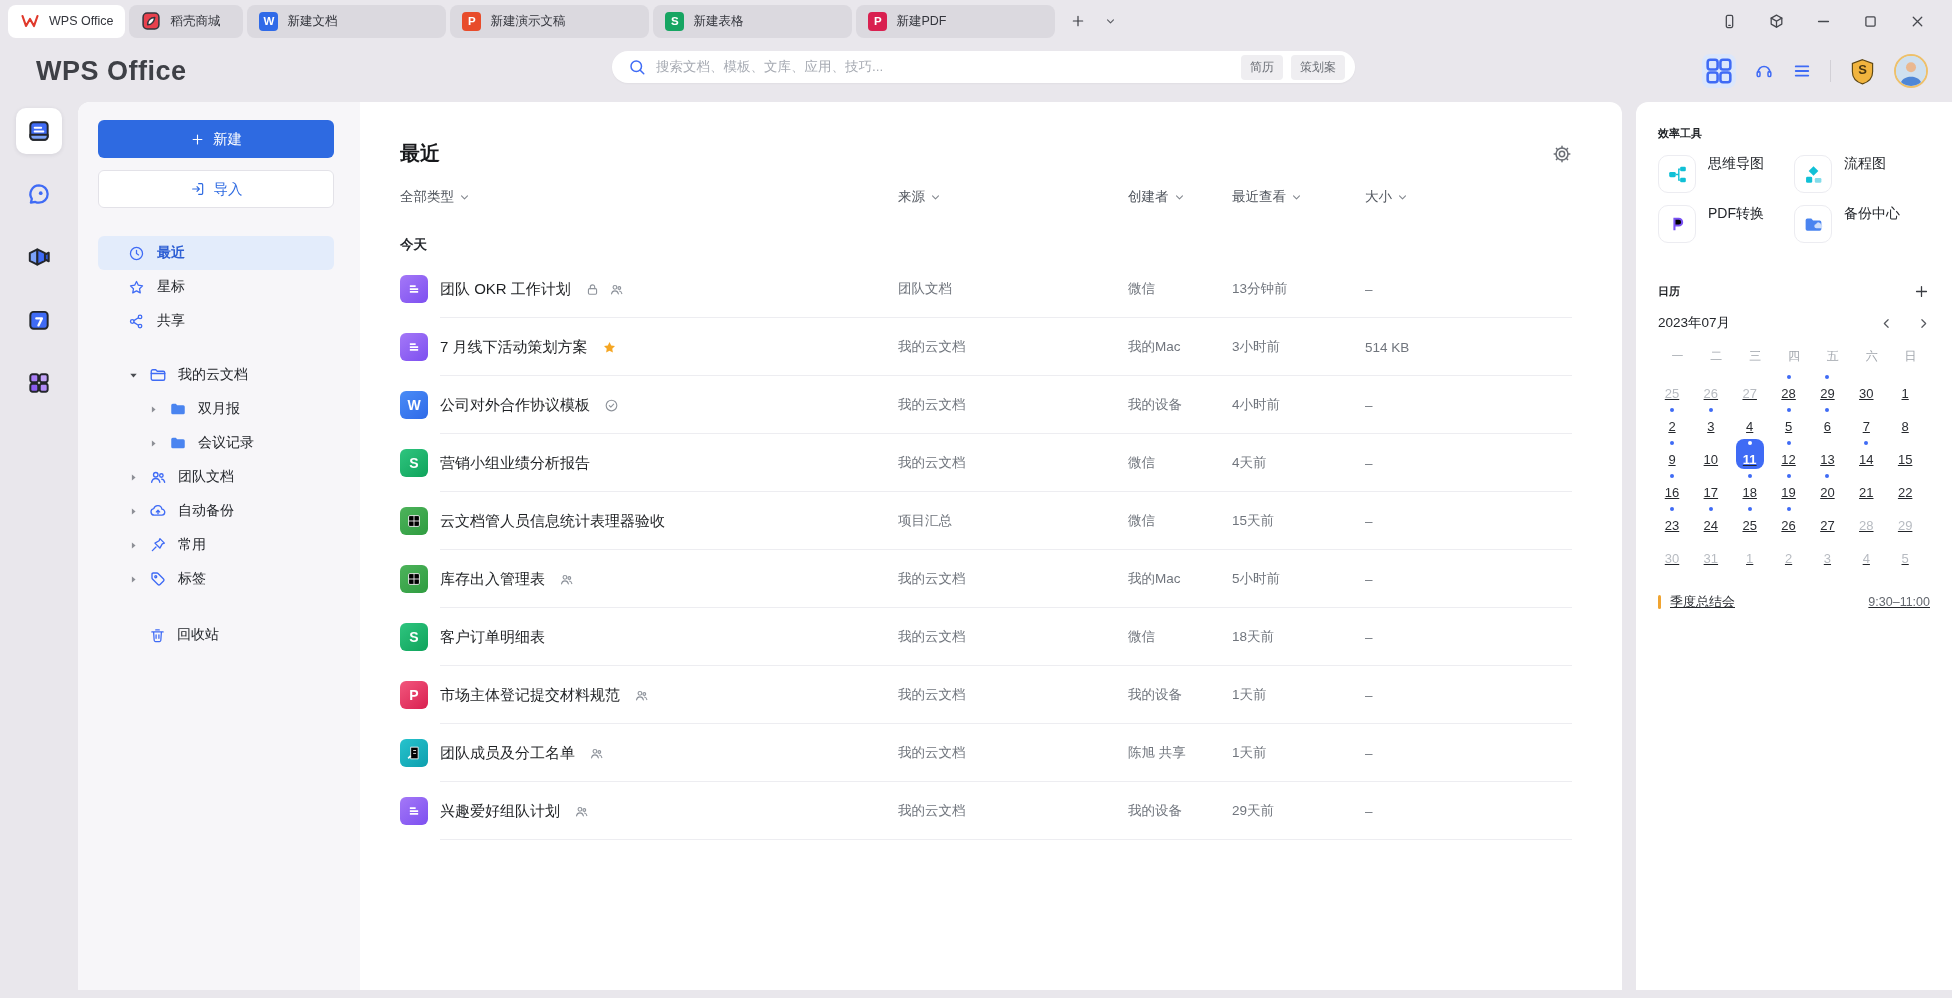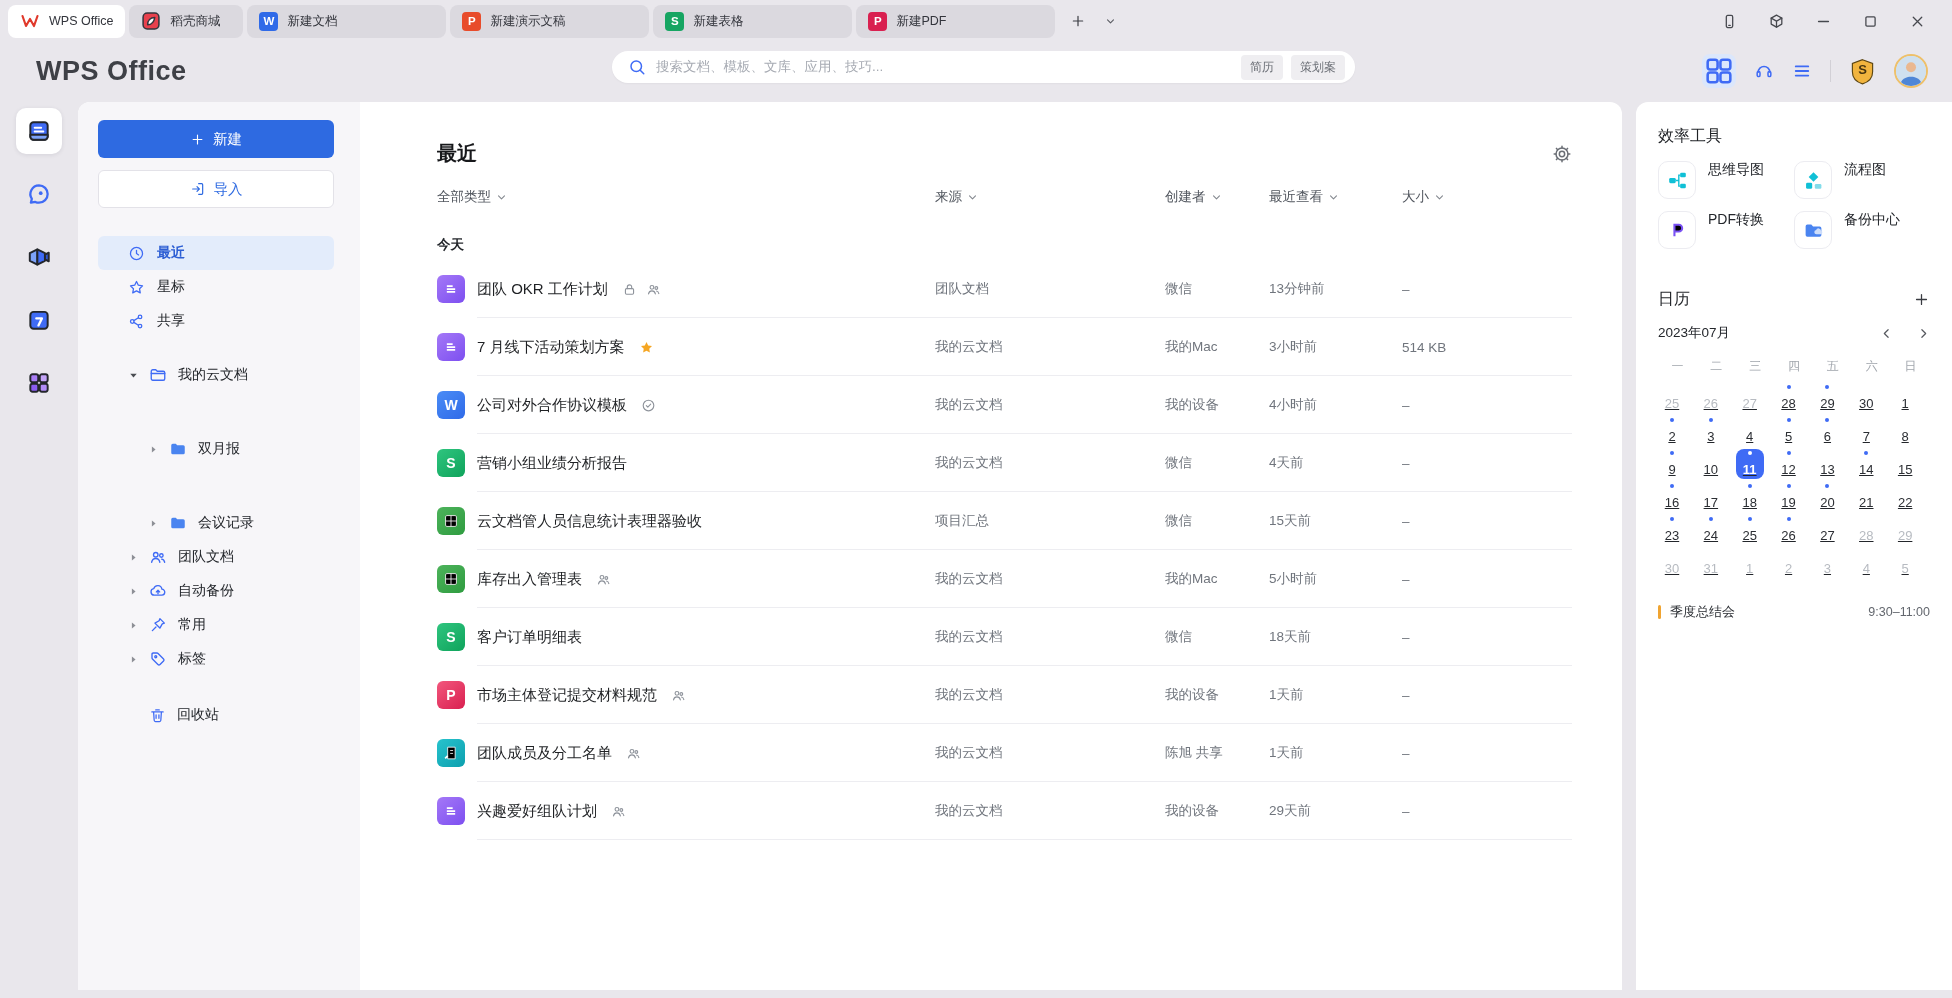--- a/index.html
+++ b/index.html
@@ -43,41 +43,41 @@
   .avatar { width:34px; height:34px; border-radius:50%; border:2px solid #eec06a; overflow:hidden; cursor:pointer; background:#d8e6f4; }
   .avatar svg { width:100%; height:100%; }
 
   
   .content { position:relative; height:898px; }
   .rail { position:absolute; left:0; top:0; width:78px; display:flex; flex-direction:column; align-items:center; padding-top:8px; }
   .rail-item { width:46px; height:46px; border-radius:10px; display:flex; align-items:center; justify-content:center; margin-bottom:17px; cursor:pointer; }
   .rail-item.active { background:#fff; box-shadow:0 1px 4px rgba(40,40,60,0.10); }
   .rail-item .ic { width:26px; height:26px; }
 
-  .card { position:absolute; top:2px; bottom:8px; background:#fff;gap:37px; }
+  .card { position:absolute; top:2px; bottom:8px; background:#fff; }
   .card-main { left:78px; width:1544px; border-radius:12px 12px 0 0; display:flex; overflow:hidden; }
   .card-right { left:1636px; right:0; border-radius:12px 0 0 0; padding:24px 22px 0 22px; }
 
   
   .sidebar { width:282px; flex:none; background:#f7f6f9; padding:18px 26px 0 20px; }
   .btn-new { width:100%; height:38px; border:none; border-radius:6px; background:#2e6ae1; color:#fff; font-size:14.5px; display:flex; align-items:center; justify-content:center; gap:8px; cursor:pointer; }
   .btn-new .ic { width:15px; height:15px; }
   .btn-import { width:100%; height:38px; margin-top:12px; border:1px solid #e3e2e8; border-radius:6px; background:#fff; color:#2e6ae1; font-size:14.5px; display:flex; align-items:center; justify-content:center; gap:8px; cursor:pointer; }
   .btn-import .ic { width:16px; height:16px; }
   .side-nav { margin-top:28px; }
   .side-item { height:34px; border-radius:6px; display:flex; align-items:center; padding-left:30px; gap:12px; font-size:14px; color:#23262b; cursor:pointer; }
   .side-item .ic { width:17px; height:17px; color:#3f6bf5; flex:none; }
   .side-item.active { background:#e3ecfb; color:#2e5fd4; font-weight:700; }
   .side-tree { margin-top:20px; }
   .tree-row { height:34px; display:flex; align-items:center; padding-left:30px; gap:0; font-size:14px; color:#23262b; cursor:pointer; }
   .tree-row .caret { width:11px; height:11px; color:#8d8f96; flex:none; }
   .tree-row .caret.open { color:#4a4c52; }
   .tree-row .ti { width:18px; height:18px; color:#3f6bf5; margin-left:10px; flex:none; }
   .tree-row .lbl { margin-left:11px; white-space:nowrap; }
-  .tree-row.child { padding-left:50px;margin-top:40px; }
+  .tree-row.child { padding-left:50px; }
   .trash-row { margin-top:22px; height:34px; display:flex; align-items:center; padding-left:51px; gap:11px; font-size:14px; color:#23262b; cursor:pointer; }
   .trash-row .ic { width:17px; height:17px; color:#3f6bf5; }
 
   
   .main { flex:1; padding:0 50px 0 40px; }
   .main-head { margin-top:38px; display:flex; align-items:center; }
   .main-title { font-size:20px; font-weight:700; color:#17181b; }
   .gear-btn { margin-left:auto; width:20px; height:20px; color:#6b6f76; cursor:pointer; }
   .grid-cols { display:grid; grid-template-columns:498px 230px 104px 133px 1fr; align-items:center; }
   .filters { margin-top:20px; }
@@ -96,42 +96,42 @@
   .fic.smart{ background:linear-gradient(140deg,#4db35b,#2f9c40); }
   .fic.pdf  { background:linear-gradient(140deg,#f2577d,#d92050); }
   .fic.form { background:linear-gradient(140deg,#27c3cd,#0d9fae); }
   .fname { font-size:15px; color:#1f2124; white-space:nowrap; overflow:hidden; text-overflow:ellipsis; }
   .badges { display:flex; align-items:center; gap:9px; margin-left:2px; }
   .badge { width:15px; height:15px; color:#8f949c; }
   .badge.gold { color:#f5a623; }
   .colcell { font-size:13.5px; color:#70757d; }
 
   
-  .rp-title { font-size:16px; font-weight:400; color:#1f2226; }
+  .rp-title { font-size:11px; font-weight:700; color:#1f2226; }
   .tools { margin-top:14px; display:grid; grid-template-columns:1fr 1fr; row-gap:6px; }
   .tool { display:flex; align-items:flex-start; gap:12px; height:44px; cursor:pointer; }
   .tool-tile { width:38px; height:38px; border-radius:10px; background:#fff; border:1px solid #ececf1; display:flex; align-items:center; justify-content:center; }
   .tool-tile svg { width:21px; height:21px; }
   .tool .lbl { font-size:14px; color:#23262b; }
   .cal-head { margin-top:34px; display:flex; align-items:center; }
   .cal-head .plus { margin-left:auto; width:17px; height:17px; color:#3a3c42; cursor:pointer; }
   .cal-month { margin-top:14px; display:flex; align-items:center; font-size:13.5px; color:#23262b; }
   .cal-nav { margin-left:auto; display:flex; gap:24px; }
   .cal-nav .ic { width:13px; height:13px; color:#55585e; cursor:pointer; }
   .weekdays { margin-top:16px; display:grid; grid-template-columns:repeat(7,1fr); }
   .weekdays span { text-align:center; font-size:12px; color:#a0a5ac; }
   .cal-grid { margin-top:6px; display:grid; grid-template-columns:repeat(7,1fr); }
   .day { height:33px; display:flex; align-items:center; justify-content:flex-start; cursor:pointer;text-decoration:underline; }
   .daywrap { position:relative; width:28px; height:30px; display:flex; align-items:flex-end; justify-content:center; padding-bottom:2px; border-radius:8px; font-size:13px; color:#2b2e33; }
   .daywrap.muted { color:#b7bbc1; }
   .daywrap .dot { position:absolute; top:2px; left:50%; transform:translateX(-50%); width:4px; height:4px; border-radius:50%; background:#3f6bf5; }
   .daywrap.sel { background:#3f6bf5; color:#fff; font-weight:700; }
   .daywrap.sel .dot { background:#fff; }
   .events { margin-top:18px; }
-  .event { display:flex; align-items:center; height:30px; }
+  .event { display:flex; align-items:center; height:30px;text-decoration:underline; }
   .event .bar { width:3px; height:14px; border-radius:2px; margin-right:9px; flex:none; }
   .event .t { font-size:13px; color:#2b2e33; flex:1; white-space:nowrap; overflow:hidden; }
   .event .time { font-size:12.5px; color:#63676e; }
 </style>
 </head>
 <body>
 
 <div class="app">
 
   <div class="tabbar">

